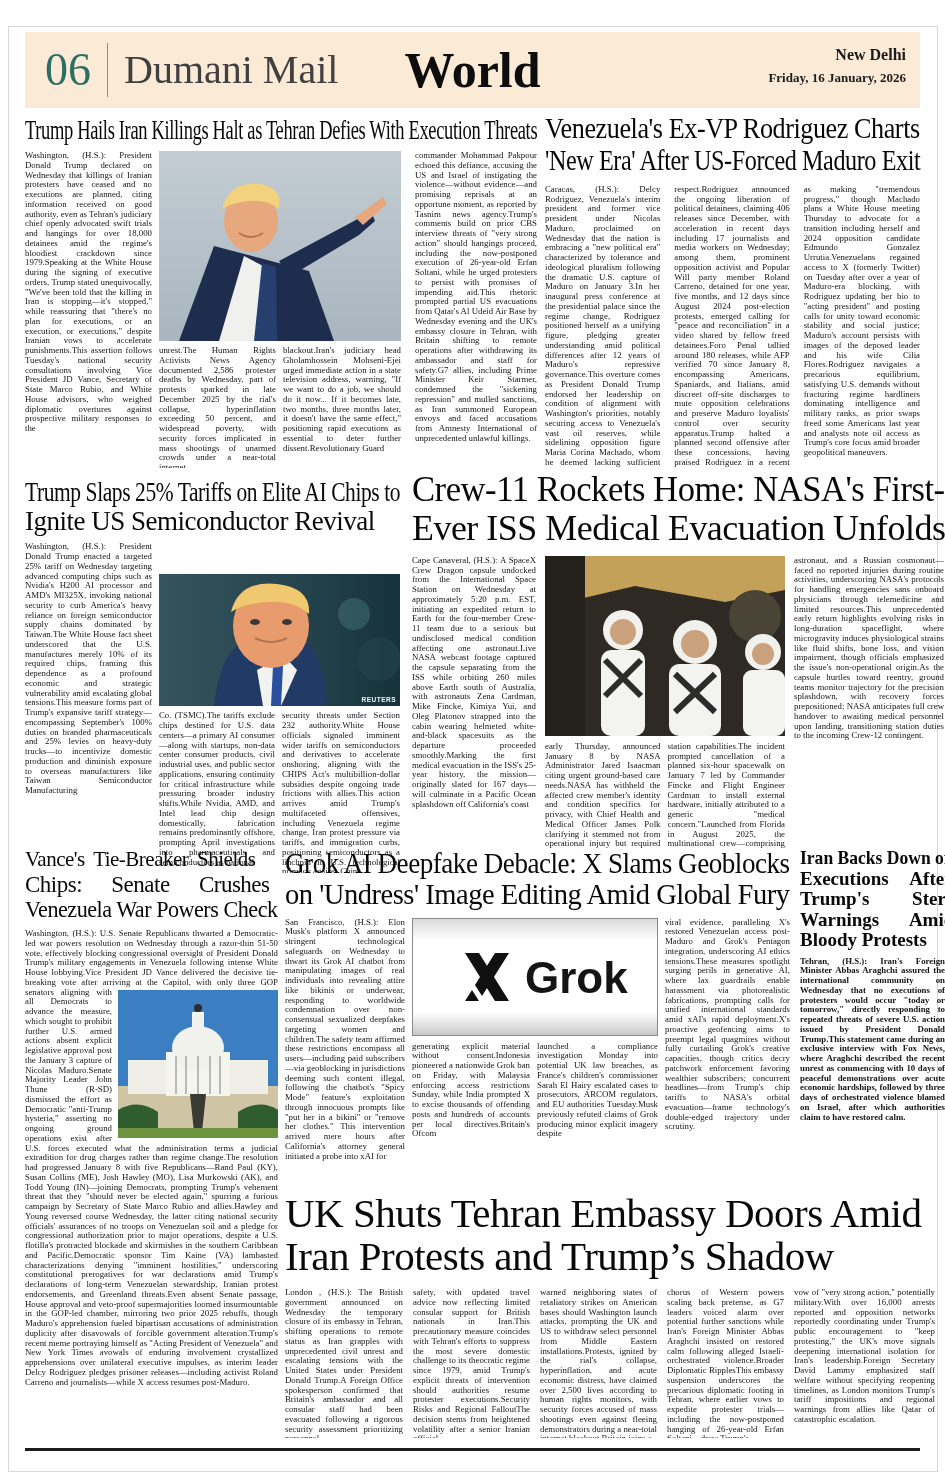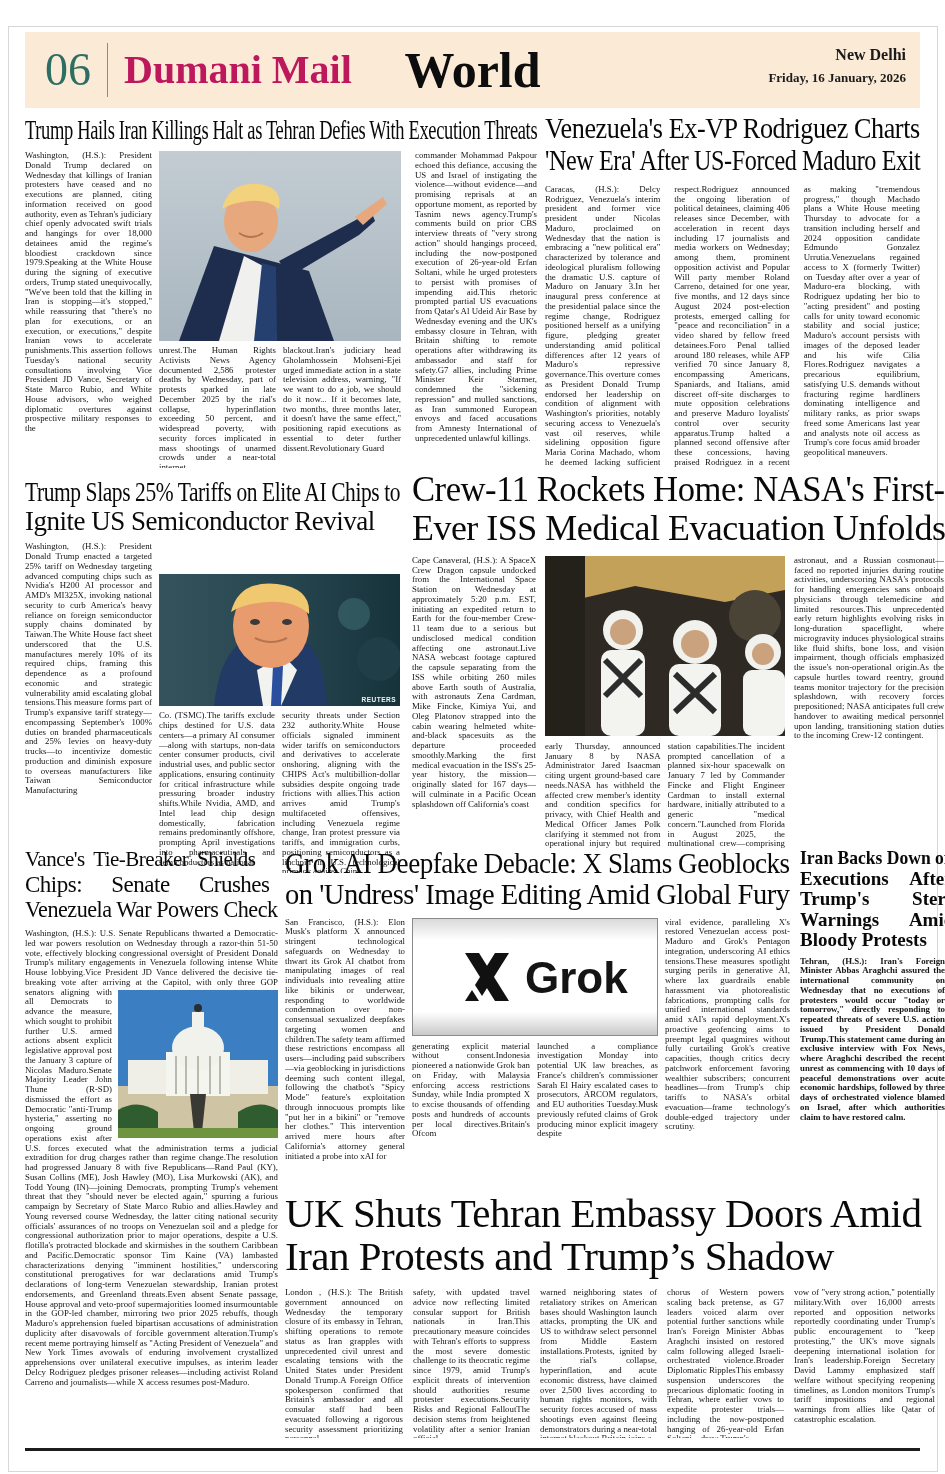--- a/index.html
+++ b/index.html
@@ -3,21 +3,21 @@
 <meta charset="utf-8">
 <style>
   html,body{margin:0;padding:0;background:#fff;}
   .page{position:relative;width:945px;height:1474px;background:#fff;overflow:hidden;
         font-family:"Liberation Serif","DejaVu Serif",serif;color:#1a1a1a;}
   .frame{position:absolute;left:8px;top:26px;width:928px;height:1444px;border:1px solid #d7d7d7;}
   
   .masthead{position:absolute;left:25px;top:32px;width:895px;height:76px;display:flex;align-items:center;}
   .pageno{font-size:46px;color:#2d6e63;margin-left:20px;line-height:1;}
   .mastdiv{width:1px;height:54px;background:#8a8a8a;margin:0 16px;}
-  .brand{font-size:40px;font-weight:700;color:#be185d;line-height:1;}
+  .brand{font-size:40px;font-weight:400;color:#404040;line-height:1;}
   .section{position:absolute;left:0;right:0;text-align:center;font-size:50px;font-weight:700;color:#0d0d0d;line-height:1;}
   .mastright{position:absolute;right:14px;top:14px;text-align:right;color:#1b1b1b;}
   .mastcity{font-size:16px;font-weight:700;}
   .mastdate{font-size:13px;font-weight:700;margin-top:6px;}
   
   .art{position:absolute;}
   .hl-line{width:100%;line-height:1.08;letter-spacing:-0.5px;color:#090909;}
   .fitline{display:inline-block;white-space:nowrap;transform-origin:0 50%;}
   .cols{display:flex;gap:7px;}
   .col{font-size:8.8px;line-height:1.11;text-align:justify;overflow:hidden;color:#151515;}

